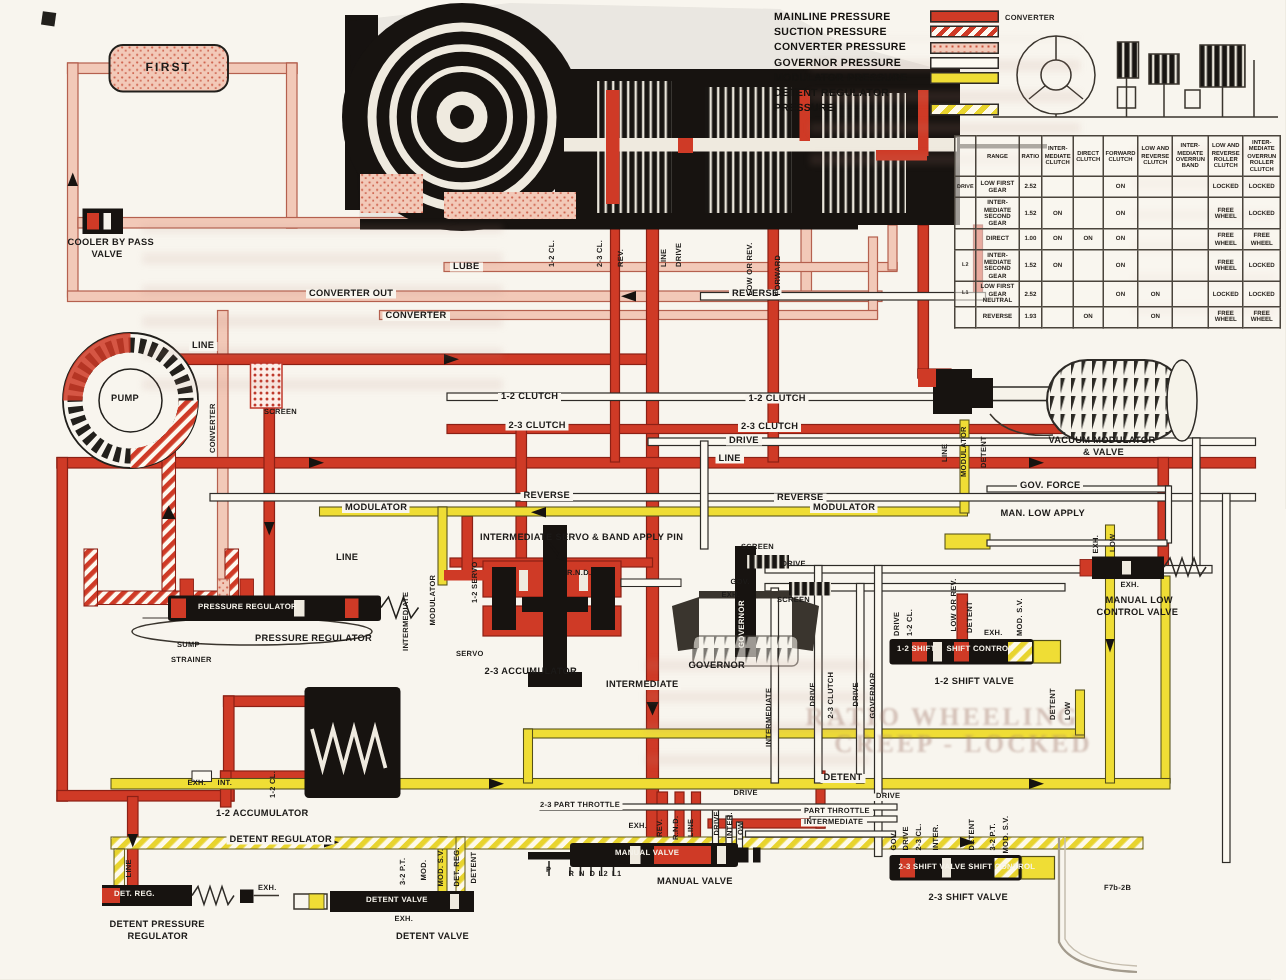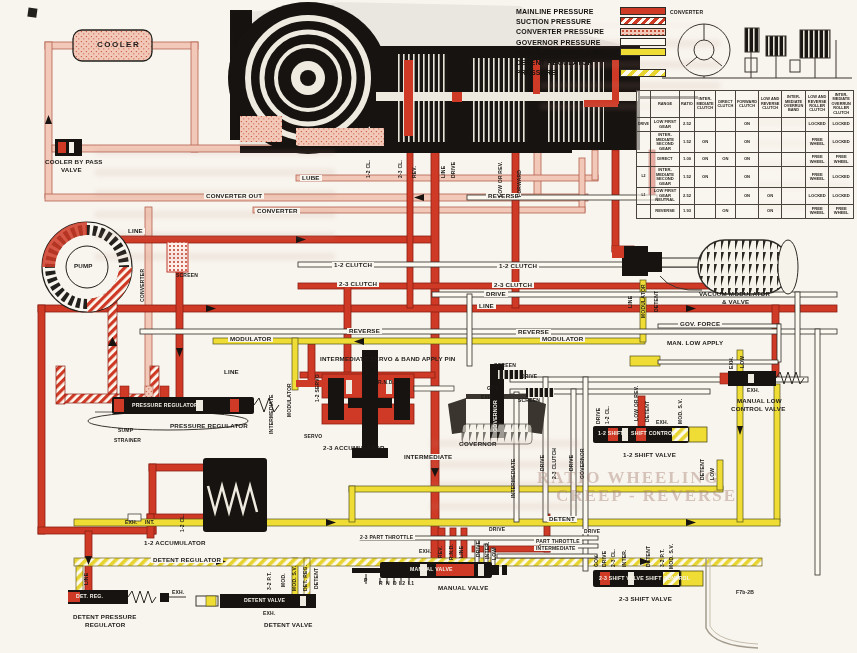--- a/index.html
+++ b/index.html
@@ -359,21 +359,21 @@
     <path d="M706,558 v70 q8,18 52,20" fill="none" stroke="#a39b8d" stroke-width="1.5"></path>
     <path d="M710,558 v68 q8,16 48,18" fill="none" stroke="#c5bdae" stroke-width="1"></path>
   </svg>
 
   <div class="ghostbar" style="left:95px;top:150px;width:240px;height:110px;"></div>
   <div class="ghostbar" style="left:540px;top:25px;width:180px;height:85px;"></div>
   <div class="ghostbar" style="left:755px;top:95px;width:95px;height:115px;"></div>
   <div class="ghostbar" style="left:430px;top:440px;width:150px;height:70px;"></div>
   <div id="ghosts">
       <span class="ghost" style="left: 537px; top: 468px; font-size: 17px;">RATIO WHEELING</span>
-      <span class="ghost" style="left: 556px; top: 486px; font-size: 17px;">CREEP - REVERSE</span>
+      <span class="ghost" style="left: 556px; top: 486px; font-size: 17px;">CREEP - LOCKED</span>
     </div>
 
   <div id="legend">
       <div class="lg-row">
         <span class="lg-label">MAINLINE PRESSURE</span>
         <span class="sw solid-red"></span>
       </div>
       <div class="lg-row">
         <span class="lg-label">SUCTION PRESSURE</span>
         <span class="sw hatch-red"></span>
@@ -485,21 +485,21 @@
           <td></td>
           <td>ON</td>
           <td></td>
           <td>FREE WHEEL</td>
           <td>FREE WHEEL</td>
         </tr>
       </tbody>
   </table>
 
   <div id="labels">
-      <span class="lb b7" style="left: 97px; top: 41px;">COOLER</span>
+      <span class="lb b7" style="left: 97px; top: 41px;">FIRST</span>
       <span class="lb " style="left: 45px; top: 159px;">COOLER BY PASS</span>
       <span class="lb " style="left: 61px; top: 167px;">VALVE</span>
       <span class="lb in" style="left: 204px; top: 193px;">CONVERTER OUT</span>
       <span class="lb in" style="left: 255px; top: 208px;">CONVERTER</span>
       <span class="lb in" style="left: 300px; top: 175px;">LUBE</span>
       <span class="lb in" style="left: 486px; top: 193px;">REVERSE</span>
       <span class="lb in" style="left: 126px; top: 228px;">LINE</span>
       <span class="lb b5" style="left: 176px; top: 273px;">SCREEN</span>
       <span class="lb " style="left: 74px; top: 263px;">PUMP</span>
       <span class="lb b5 rot" style="left: 140px; top: 302px;">CONVERTER</span>

